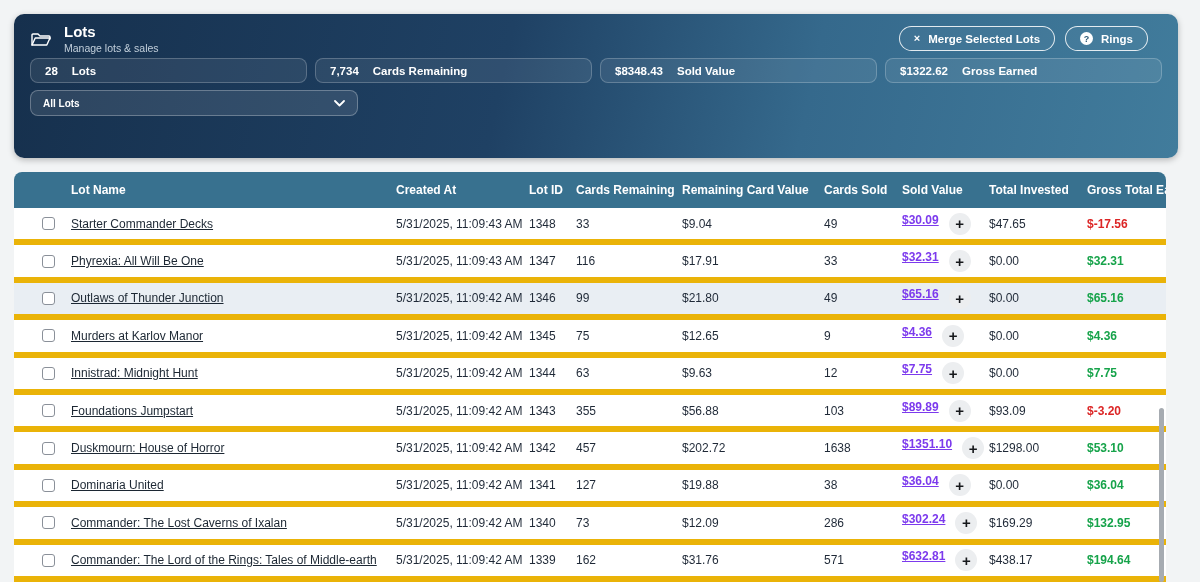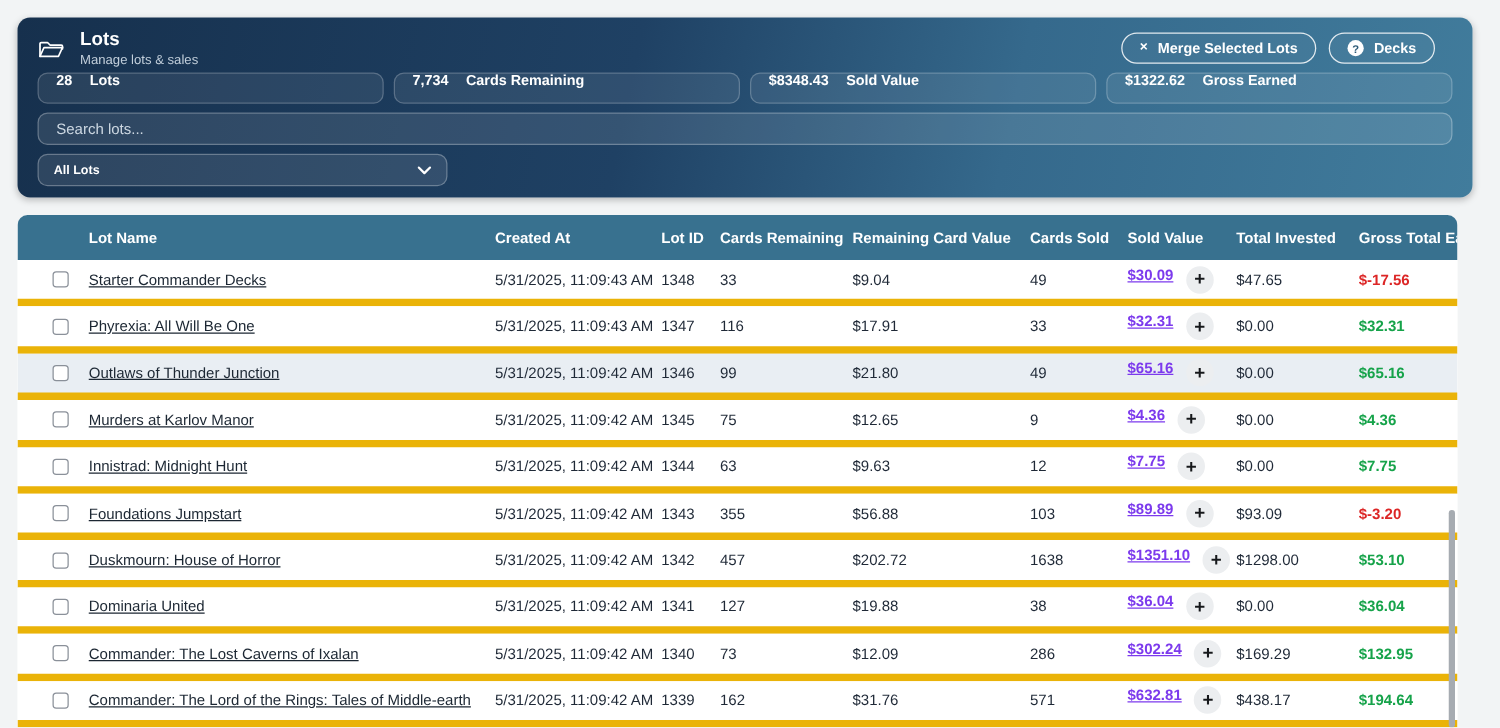--- a/index.html
+++ b/index.html
@@ -27,21 +27,21 @@
     font-family:inherit; cursor:pointer; white-space:nowrap;
   }
   .x-glyph { font-size:11px; font-weight:bold; line-height:1; }
   .q-circle {
     width:13px; height:13px; border-radius:50%; background:#fff; color:#2d5a77;
     font-size:9px; font-weight:bold; display:flex; align-items:center; justify-content:center;
   }
 
   .stats { display:flex; gap:8px; margin-bottom:7px; }
   .chip {
-    flex:1; height:25px; display:flex; gap:14px; padding:0 14px;
+    flex:1; height:25px; display:flex; align-items:center; gap:14px; padding:0 14px;
     background:rgba(255,255,255,.08); border:1px solid rgba(255,255,255,.22);
     border-radius:8px; color:#fff; font-size:11.5px; font-weight:bold; white-space:nowrap;
   }
   .search-input {
     width:100%; height:26px; margin-bottom:7px; padding:0 14px;
     background:rgba(255,255,255,.10); border:1px solid rgba(255,255,255,.28);
     border-radius:8px; color:#e8eef4; font-size:12px; font-family:inherit; outline:none;
   }
   .search-input::placeholder { color:#cdd8e2; opacity:1; }
   .select {
@@ -109,21 +109,21 @@
           <div class="subtitle">Manage lots &amp; sales</div>
         </div>
       </div>
       <div class="header-buttons">
         <button class="pill-btn">
           <span class="x-glyph">×</span>
           <span>Merge Selected Lots</span>
         </button>
         <button class="pill-btn">
           <span class="q-circle">?</span>
-          <span>Decks</span>
+          <span>Rings</span>
         </button>
       </div>
     </div>
 
     <div class="stats">
       <div class="chip">
         <span>28</span>
         <span>Lots</span>
       </div>
       <div class="chip">
@@ -133,21 +133,20 @@
       <div class="chip">
         <span>$8348.43</span>
         <span>Sold Value</span>
       </div>
       <div class="chip">
         <span>$1322.62</span>
         <span>Gross Earned</span>
       </div>
     </div>
 
-    <input class="search-input" type="text" placeholder="Search lots..." style="">
 
     <div class="select">
       <span>All Lots</span>
       <svg width="11" height="7" viewBox="0 0 11 7" fill="none" stroke="#ffffff" stroke-width="1.8" stroke-linecap="round" stroke-linejoin="round">
         <path d="M1 1 l4.5 4.5 L10 1"></path>
       </svg>
     </div>
   </div>
 
   <div class="table">

